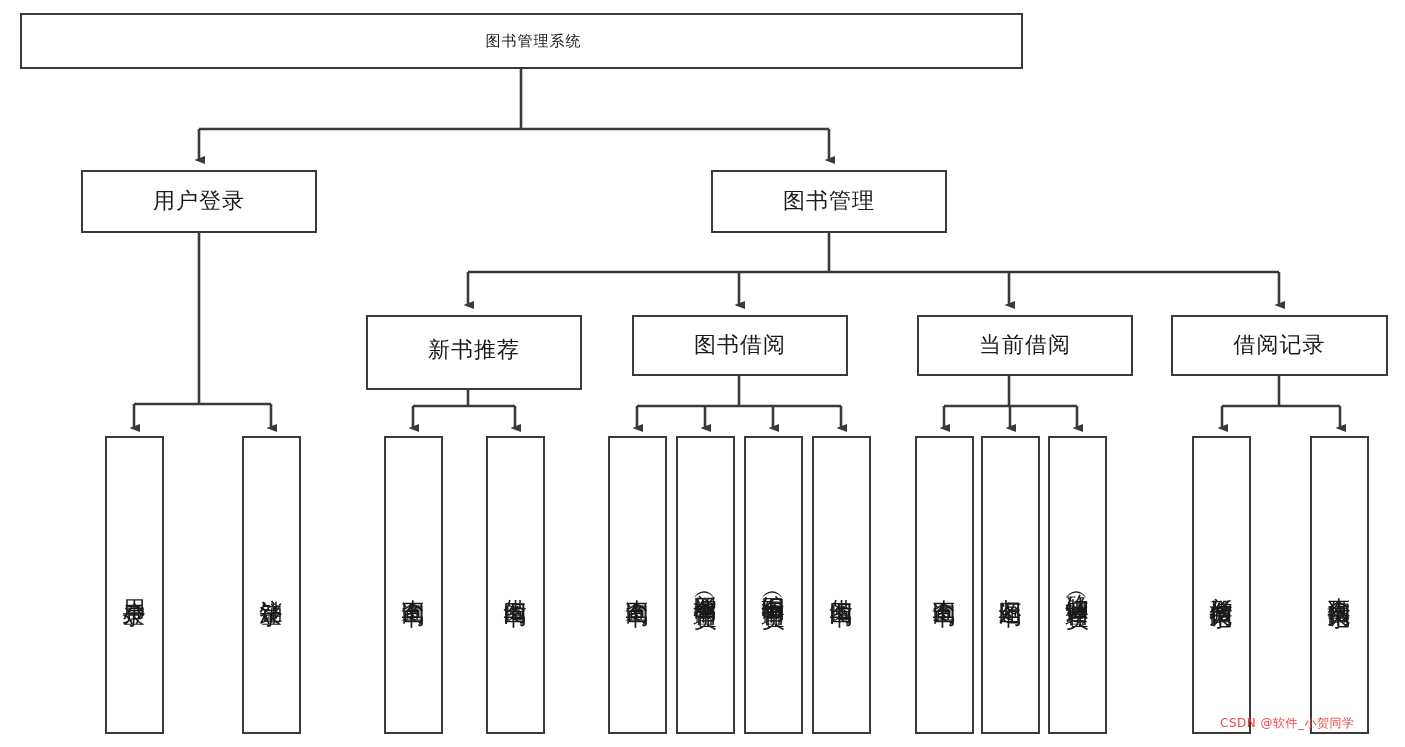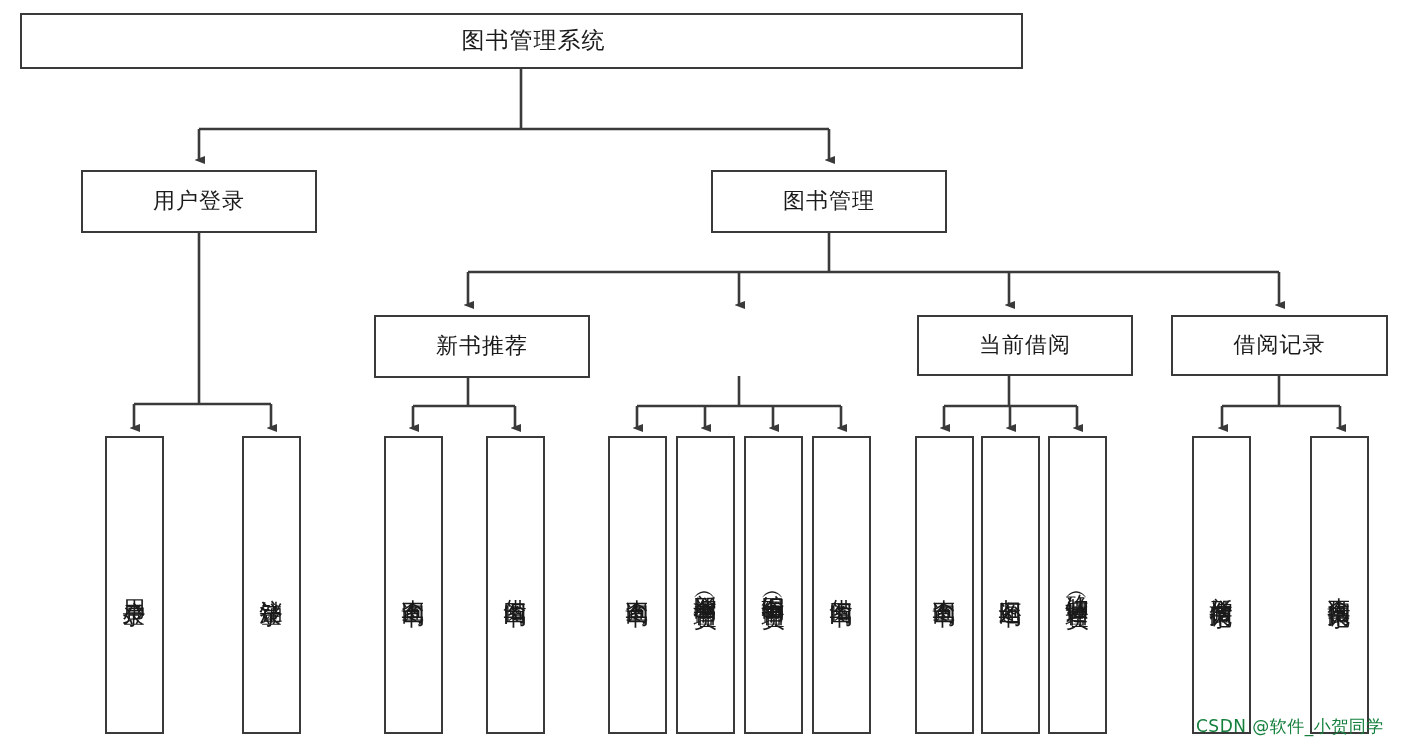--- a/index.html
+++ b/index.html
@@ -37,44 +37,45 @@
     color: #1a1a1a;
     z-index: 2;
   }
   .node.h {
     font-size: 22px;
     line-height: 1.2;
     letter-spacing: 1px;
     white-space: nowrap;
   }
   .node.root {
-    font-size: 23px;
+    font-size: 15px;
     padding-left: 24px;
   }
   
   .node.v {
     align-items: center;
     justify-content: center;
   }
   .node.v .vtext {
     writing-mode: vertical-rl;
     text-orientation: upright;
     font-size: 23px;
     line-height: 1.22;
     letter-spacing: 2px;
     white-space: nowrap;
     color: #1a1a1a;
   }
   .watermark {
     position: absolute;
-    font-size: 17px;
-    color: #15803d;
+    font-size: 12px;
+    color: #ef4444;
     white-space: nowrap;
     z-index: 3;
     letter-spacing: 0.5px;
+    margin-left: 24px;
   }
 </style>
 </head>
 <body>
 
 <div id="canvas">
 
   <svg id="connectors" viewBox="0 0 1405 747" xmlns="http://www.w3.org/2000/svg">
     <defs>
       <marker id="arrow" markerWidth="10" markerHeight="10" refX="4" refY="6" orient="auto" markerUnits="userSpaceOnUse">
@@ -129,22 +130,25 @@
     <span>图书管理系统</span>
   </div>
 
   <div class="node h" style="left:81px; top:170px; width:236px; height:63px;">
     <span>用户登录</span>
   </div>
   <div class="node h" style="left:711px; top:170px; width:236px; height:63px;text-align:right;">
     <span>图书管理</span>
   </div>
 
-  <div class="node h" style="left:374px; top:315px; width:216px; height:63px;">
+  <div class="node h" style="left:366px; top:315px; width:216px; height:75px;font-family:Liberation Mono, monospace;">
     <span>新书推荐</span>
+  </div>
+  <div class="node h" style="left:632px; top:315px; width:216px; height:61px;">
+    <span>图书借阅</span>
   </div>
   <div class="node h" style="left:901px; top:315px; width:216px; height:61px;margin-left:16px;">
     <span>当前借阅</span>
   </div>
   <div class="node h" style="left:1171px; top:315px; width:217px; height:61px;">
     <span>借阅记录</span>
   </div>
 
   <div class="node v" style="left:105px; top:436px; width:59px; height:298px;">
     <span class="vtext">用户登录</span>

